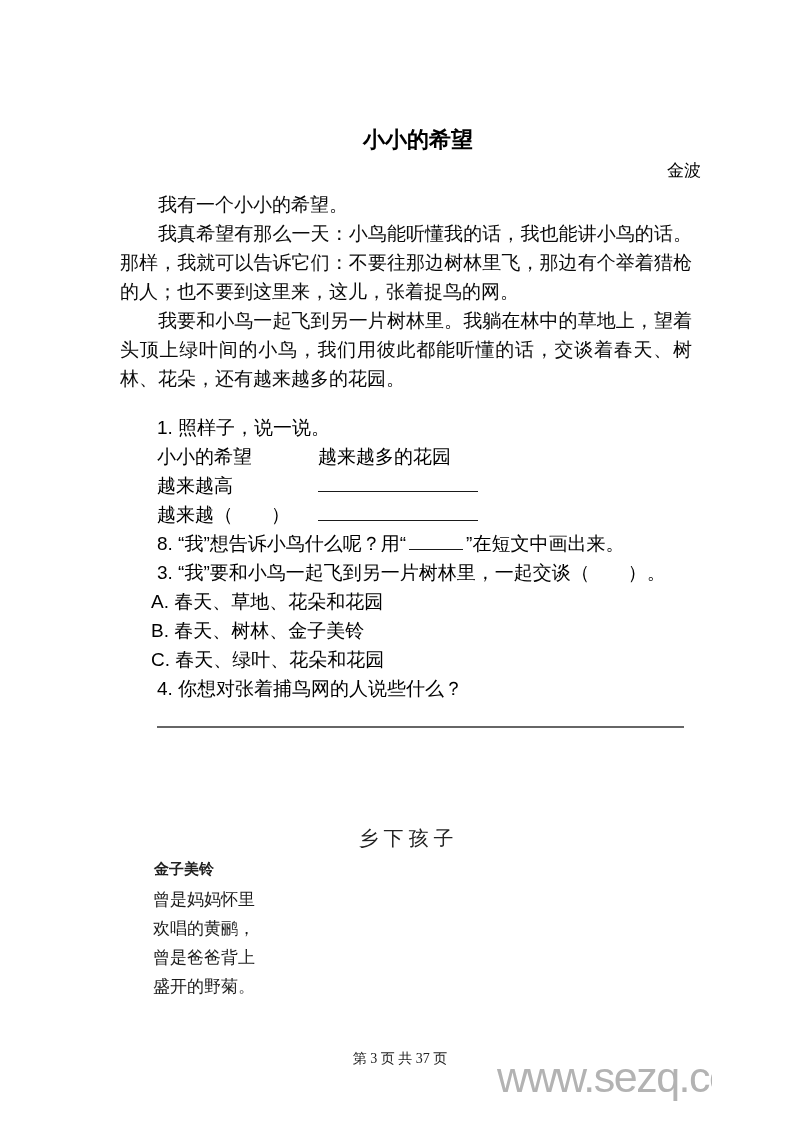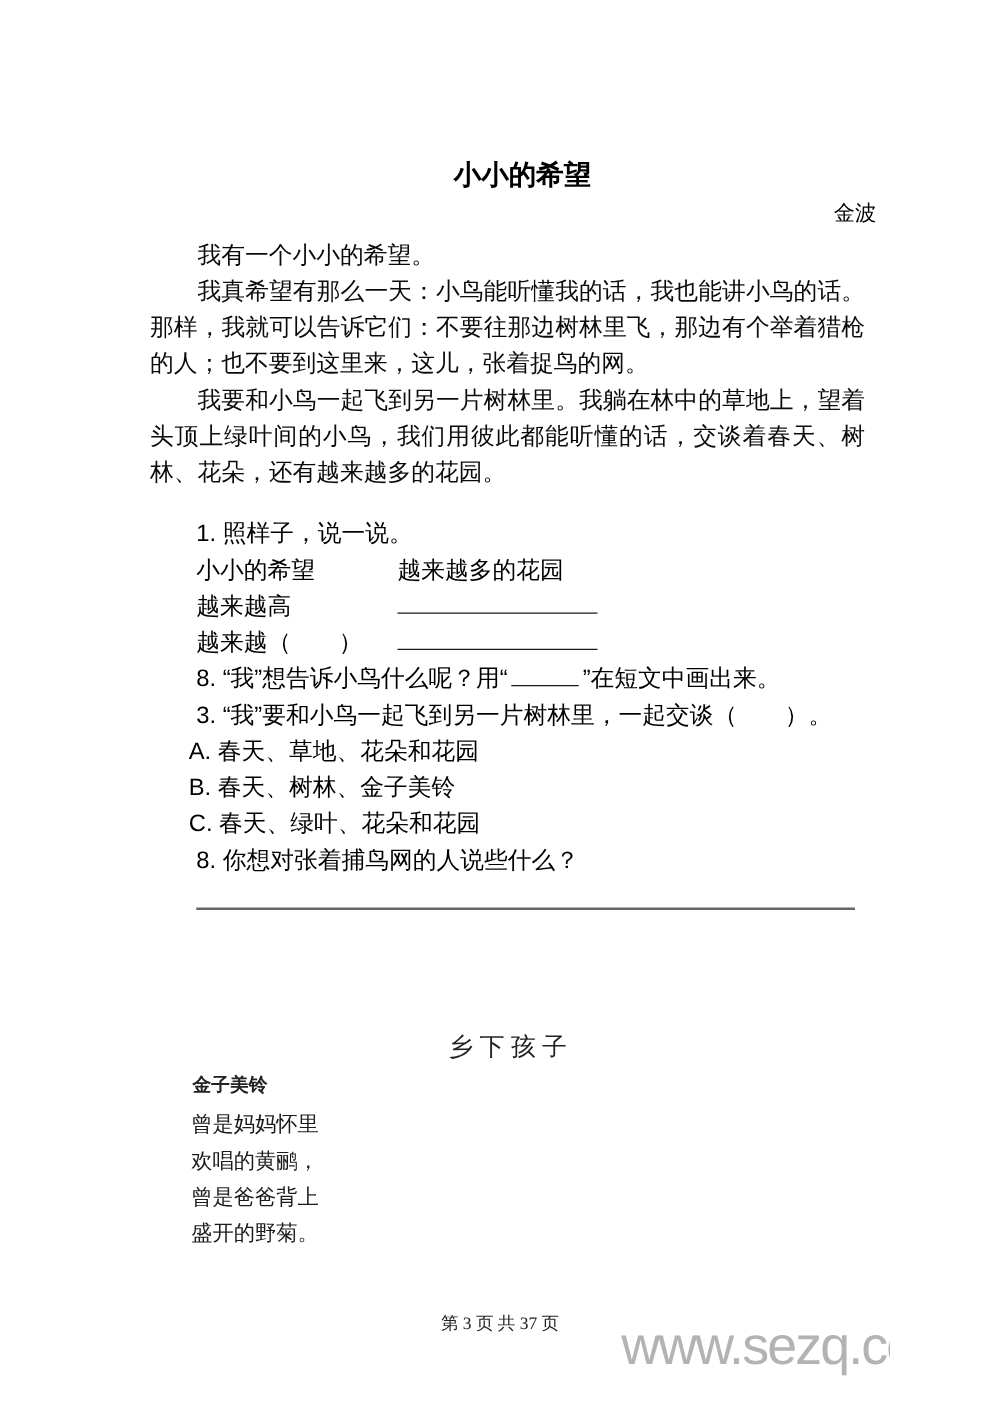--- a/index.html
+++ b/index.html
@@ -162,21 +162,21 @@
       <div class="q">
         <span>8. “我”想告诉小鸟什么呢？用“</span><span class="inline-blank"></span><span>”在短文中画出来。</span>
       </div>
 
       <div class="q">3. “我”要和小鸟一起飞到另一片树林里，一起交谈（　　）。</div>
 
       <div class="opt">A. 春天、草地、花朵和花园</div>
       <div class="opt">B. 春天、树林、金子美铃</div>
       <div class="opt">C. 春天、绿叶、花朵和花园</div>
 
-      <div class="q">8. 你想对张着捕鸟网的人说些什么？</div>
+      <div class="q">4. 你想对张着捕鸟网的人说些什么？</div>
     </section>
 
     <hr class="divider">
 
     <section class="kai">
       <h2 class="poem-title">乡 下 孩 子</h2>
       <div class="poem-author">金子美铃</div>
       <div class="poem">
         <div class="poem-line">曾是妈妈怀里</div>
         <div class="poem-line">欢唱的黄鹂，</div>

